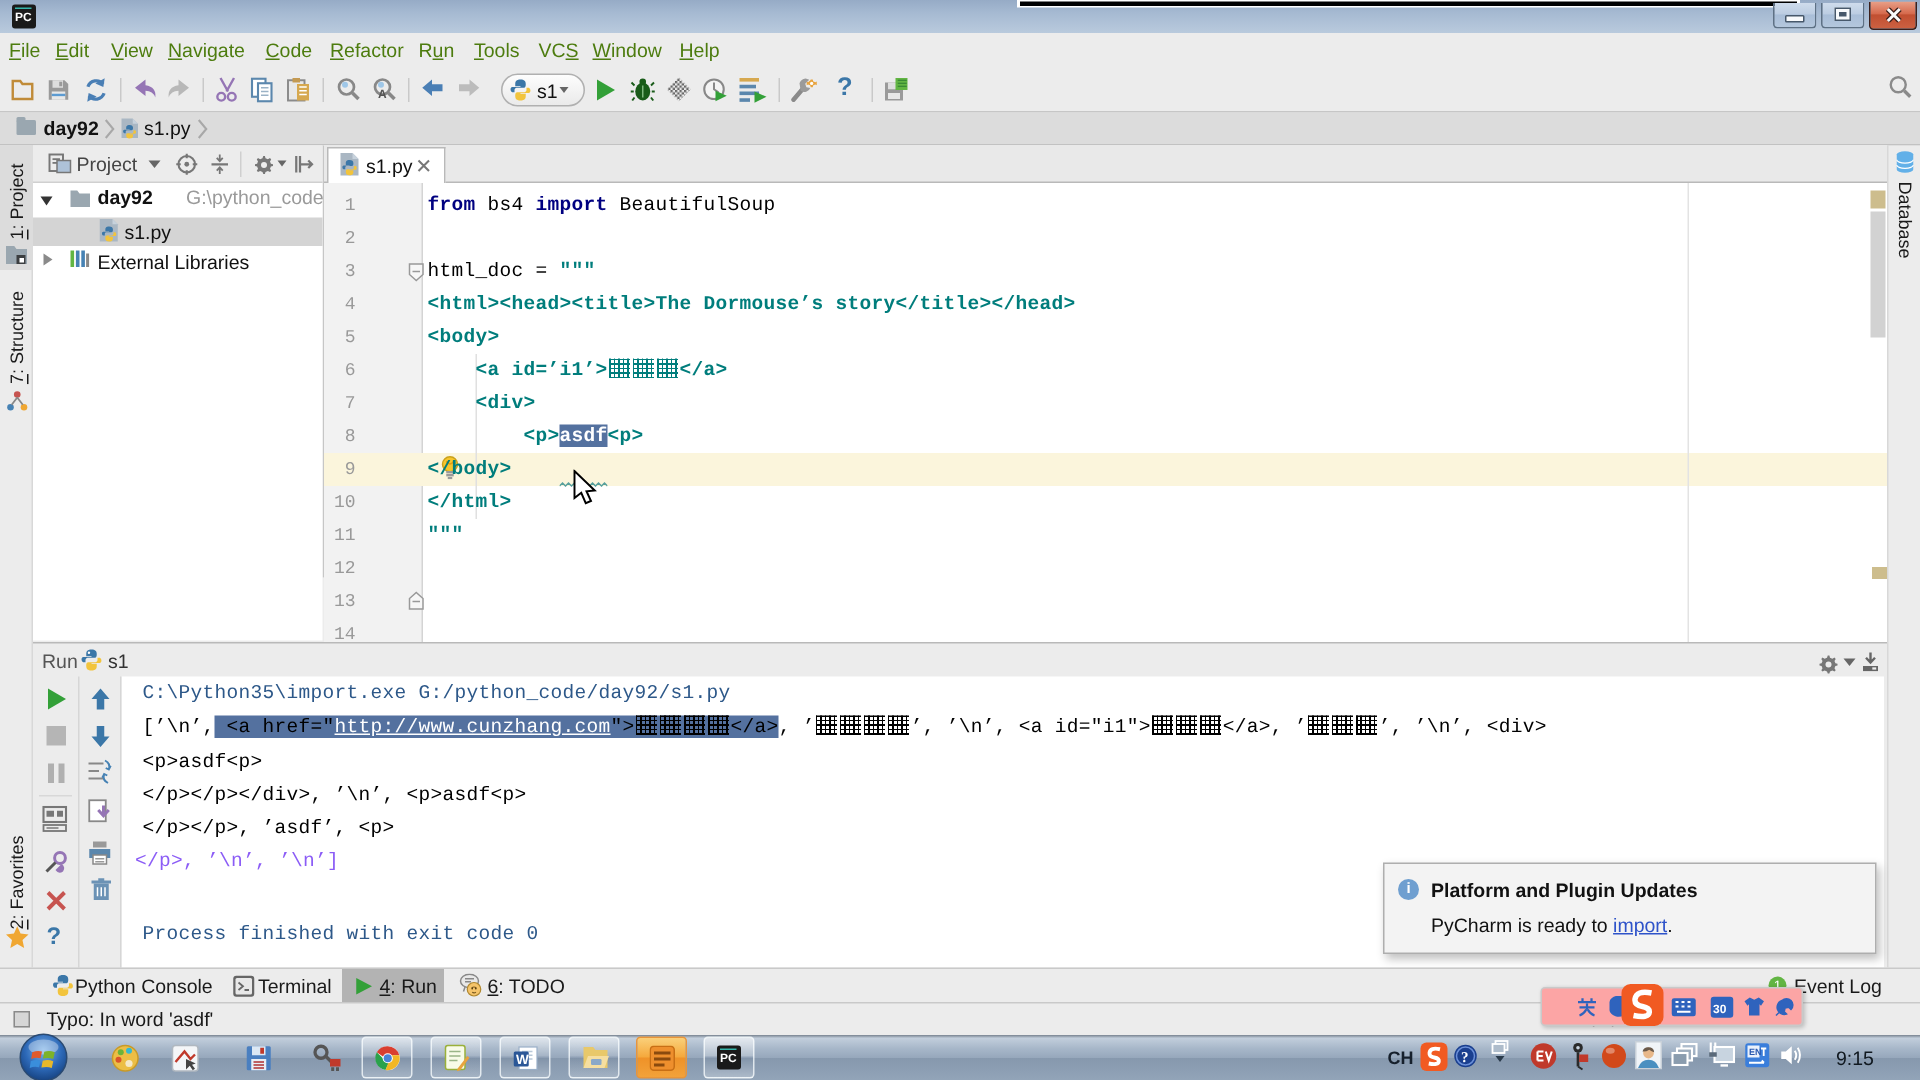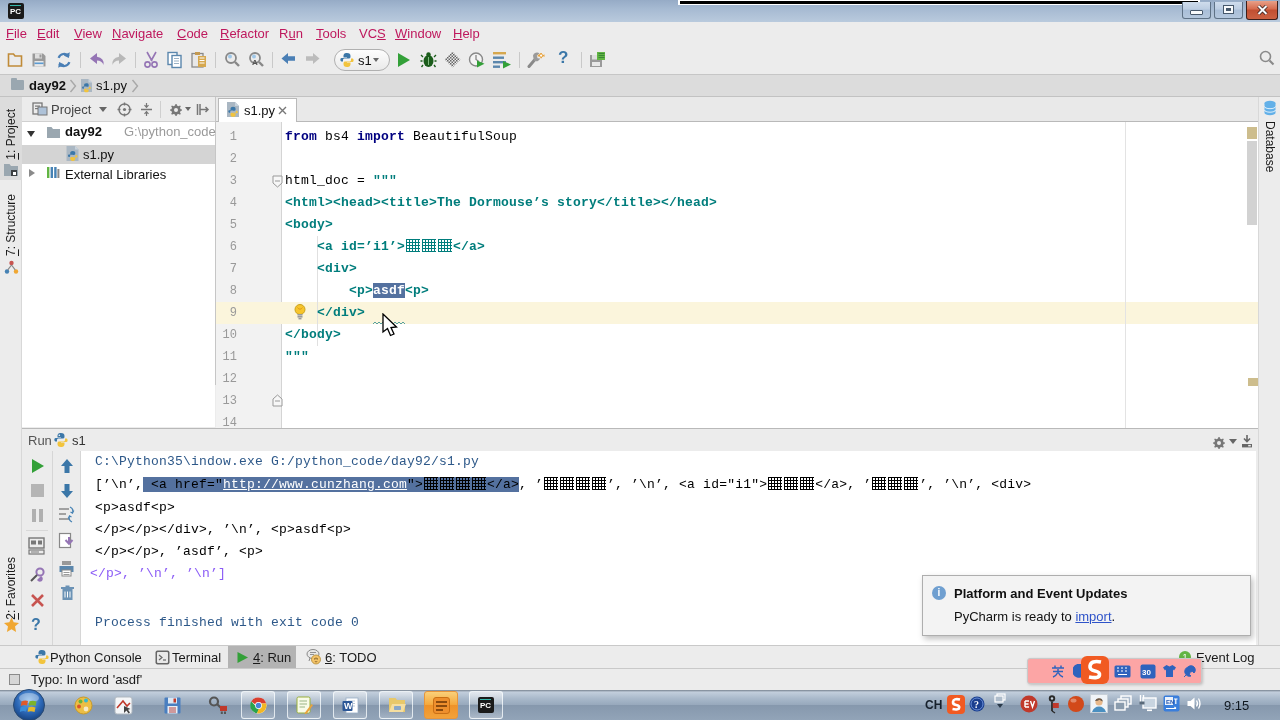--- a/index.html
+++ b/index.html
@@ -45,21 +45,21 @@
   </div>
   <div class="a" style="left:1246px;top:1px;width:32px;height:19px;border:1px solid #3b1f1b;border-top:none;border-radius:0 0 3px 3px;
      background:linear-gradient(180deg,#e8a088 0%,#d66a4d 45%,#c14f31 50%,#cc6142 100%);box-sizing:border-box;">
      <svg class="a" style="left:10px;top:4px;" width="11" height="10" viewBox="0 0 11 10">
         <path d="M1.5 1 L9.5 9 M9.5 1 L1.5 9" stroke="#3b1f1b" stroke-width="3.6"></path>
         <path d="M1.5 1 L9.5 9 M9.5 1 L1.5 9" stroke="#f8fafc" stroke-width="2"></path>
       </svg>
   </div>
 </div>
 
-<div class="a" id="menubar" style="left:0;top:22px;width:1280px;height:23px;background:#ececec;font-size:13px;color:#be185d;">
+<div class="a" id="menubar" style="left:0;top:22px;width:1280px;height:23px;background:#ececec;font-size:13px;color:#4d7c0f;">
   <span class="a" style="left:6px;top:4px;"><u>F</u>ile</span>
   <span class="a" style="left:37px;top:4px;"><u>E</u>dit</span>
   <span class="a" style="left:74px;top:4px;"><u>V</u>iew</span>
   <span class="a" style="left:112px;top:4px;"><u>N</u>avigate</span>
   <span class="a" style="left:177px;top:4px;"><u>C</u>ode</span>
   <span class="a" style="left:220px;top:4px;"><u>R</u>efactor</span>
   <span class="a" style="left:279px;top:4px;">R<u>u</u>n</span>
   <span class="a" style="left:316px;top:4px;"><u>T</u>ools</span>
   <span class="a" style="left:359px;top:4px;text-align:right;">VC<u>S</u></span>
   <span class="a" style="left:395px;top:4px;"><u>W</u>indow</span>
@@ -335,22 +335,22 @@
 
   <div class="a mono" id="code" style="left:69px;top:29px;color:#000;">
       <div class="cl"><span class="kw">from</span> bs4 <span class="kw">import</span> BeautifulSoup</div>
       <div class="cl"></div>
       <div class="cl">html_doc = <span class="teal">"""</span></div>
       <div class="cl"><span class="teal">&lt;html&gt;&lt;head&gt;&lt;title&gt;The Dormouse’s story&lt;/title&gt;&lt;/head&gt;</span></div>
       <div class="cl"><span class="teal">&lt;body&gt;</span></div>
       <div class="cl"><span class="teal">    &lt;a id=’i1’&gt;<span class="cj"></span><span class="cj"></span><span class="cj"></span>&lt;/a&gt;</span></div>
       <div class="cl"><span class="teal">    &lt;div&gt;</span></div>
       <div class="cl"><span class="teal">        &lt;p&gt;</span><span style="background:#54719f;color:#fff;font-weight:bold;">asdf</span><span class="teal">&lt;p&gt;</span></div>
-      <div class="cl"><span class="teal">    &lt;/div&gt;</span></div>
       <div class="cl"><span class="teal">&lt;/body&gt;</span></div>
+      <div class="cl"><span class="teal">&lt;/html&gt;</span></div>
       <div class="cl"><span class="teal">"""</span></div>
     </div>
 
   <svg class="a" style="left:157px;top:224px;" width="32" height="4" viewBox="0 0 32 4">
       <path d="M0 3 L2 1 L4 3 L6 1 L8 3 L10 1 L12 3 L14 1 L16 3 L18 1 L20 3 L22 1 L24 3 L26 1 L28 3 L30 1 L32 3" stroke="#57a09d" stroke-width="1" fill="none"></path>
     </svg>
 
   <svg class="a" style="left:166px;top:216px;" width="20" height="26" viewBox="0 0 20 26">
       <path d="M1 1 L1 19 L5.5 15.5 L8.5 22.5 L12 21 L9 14.5 L14.5 14 Z" fill="#fff" stroke="#000" stroke-width="1.3"></path>
     </svg>
@@ -440,21 +440,21 @@
       <rect x="5.5" y="12" width="6" height="1" fill="#999"></rect>
       <rect x="5.5" y="14" width="6" height="1" fill="#999"></rect>
     </svg>
   <svg class="a" style="left:38px;top:156px;" width="15" height="16" viewBox="0 0 15 16">
       <rect x="2.5" y="4" width="10" height="11" fill="#6b92b5"></rect>
       <rect x="1" y="2" width="13" height="2" fill="#6b92b5"></rect>
       <rect x="5.5" y="0.5" width="4" height="1.8" fill="#6b92b5"></rect>
       <path d="M5 6.5 L5 12.5 M7.5 6.5 L7.5 12.5 M10 6.5 L10 12.5" stroke="#fff" stroke-width="1"></path>
     </svg>
 
-  <div class="a mono" style="left:73px;top:22px;color:#2d5889;">C:\Python35\indow.exe G:/python_code/day92/s1.py</div>
+  <div class="a mono" style="left:73px;top:22px;color:#2d5889;">C:\Python35\import.exe G:/python_code/day92/s1.py</div>
   <div class="a mono" style="left:73px;top:45px;color:#000;">[’\n’,<span style="background:#54719f;"> &lt;a href="<span style="color:#fff;text-decoration:underline;">http://www.cunzhang.com</span>"&gt;<span class="cj"></span><span class="cj"></span><span class="cj"></span><span class="cj"></span>&lt;/a&gt;</span>, ’<span class="cj"></span><span class="cj"></span><span class="cj"></span><span class="cj"></span>’, ’\n’, &lt;a id="i1"&gt;<span class="cj"></span><span class="cj"></span><span class="cj"></span>&lt;/a&gt;, ’<span class="cj"></span><span class="cj"></span><span class="cj"></span>’, ’\n’, &lt;div&gt;</div>
   <div class="a mono" style="left:73px;top:68px;color:#000;">&lt;p&gt;asdf&lt;p&gt;</div>
   <div class="a mono" style="left:73px;top:90px;color:#000;">&lt;/p&gt;&lt;/p&gt;&lt;/div&gt;, ’\n’, &lt;p&gt;asdf&lt;p&gt;</div>
   <div class="a mono" style="left:73px;top:112px;color:#000;">&lt;/p&gt;&lt;/p&gt;, ’asdf’, &lt;p&gt;</div>
   <div class="a mono" style="left:68px;top:134px;color:#8b5cf6;">&lt;/p&gt;, ’\n’, ’\n’]</div>
   <div class="a mono" style="left:73px;top:183px;color:#2d5889;">Process finished with exit code 0</div>
 </div>
 
 <div class="a" id="bottombar" style="left:0;top:645px;width:1280px;height:23px;background:#ececec;border-top:1px solid #c9c9c9;box-sizing:border-box;font-size:13px;color:#1a1a1a;">
   <svg class="a" style="left:34px;top:3px;" width="16" height="16" viewBox="0 0 16 16">
@@ -489,21 +489,21 @@
 </div>
 
 <div class="a" id="statusbar" style="left:0;top:668px;width:1280px;height:22px;background:#ececec;border-top:1px solid #c9c9c9;box-sizing:border-box;font-size:13px;color:#1a1a1a;">
   <div class="a" style="left:9px;top:5px;width:11px;height:11px;background:#d6d6d6;border:1px solid #8a8a8a;box-sizing:border-box;"></div>
   <span class="a" style="left:31px;top:3px;">Typo: In word 'asdf'</span>
   <span class="a" style="left:1048px;top:3px;">4 char</span>
 </div>
 
 <div class="a" id="notif" style="left:922px;top:575px;width:329px;height:61px;background:#f3f3f3;border:1px solid #aeaeae;box-shadow:2px 3px 6px rgba(0,0,0,0.25);box-sizing:border-box;">
   <div class="a" style="left:9px;top:10px;width:14px;height:14px;border-radius:7px;background:#6f9fd0;color:#fff;font-size:10px;font-weight:bold;text-align:center;line-height:14px;">i</div>
-  <span class="a" style="left:31px;top:10px;font-size:13px;font-weight:bold;color:#111;">Platform and Event Updates</span>
+  <span class="a" style="left:31px;top:10px;font-size:13px;font-weight:bold;color:#111;">Platform and Plugin Updates</span>
   <span class="a" style="left:31px;top:33px;font-size:13px;color:#111;">PyCharm is ready to <span style="color:#2e53c9;text-decoration:underline;">import</span>.</span>
 </div>
 
 <div class="a" id="sogou" style="left:1027px;top:658px;width:175px;height:26px;background:#fca5a5;border:1px solid #c9c9c9;border-radius:3px;box-shadow:1px 1px 3px rgba(0,0,0,0.2);box-sizing:border-box;">
   <svg class="a" style="left:23px;top:5px;" width="14" height="14" viewBox="0 0 14 14">
       <path d="M1 4 L13 4 M4 1.5 L4 4 M10 1.5 L10 4 M2 7.5 L12 7.5 M7 5 L7 9 M6.5 9 Q5 12 2 13 M7.5 9 Q9 12 12 13" stroke="#2f63bd" stroke-width="1.5" fill="none"></path>
     </svg>
   <svg class="a" style="left:45px;top:5px;" width="14" height="14" viewBox="0 0 14 14">
       <path d="M10 1 A7 7 0 1 0 13 8 A6 6 0 0 1 10 1 Z" fill="#2f63bd"></path>
     </svg>

